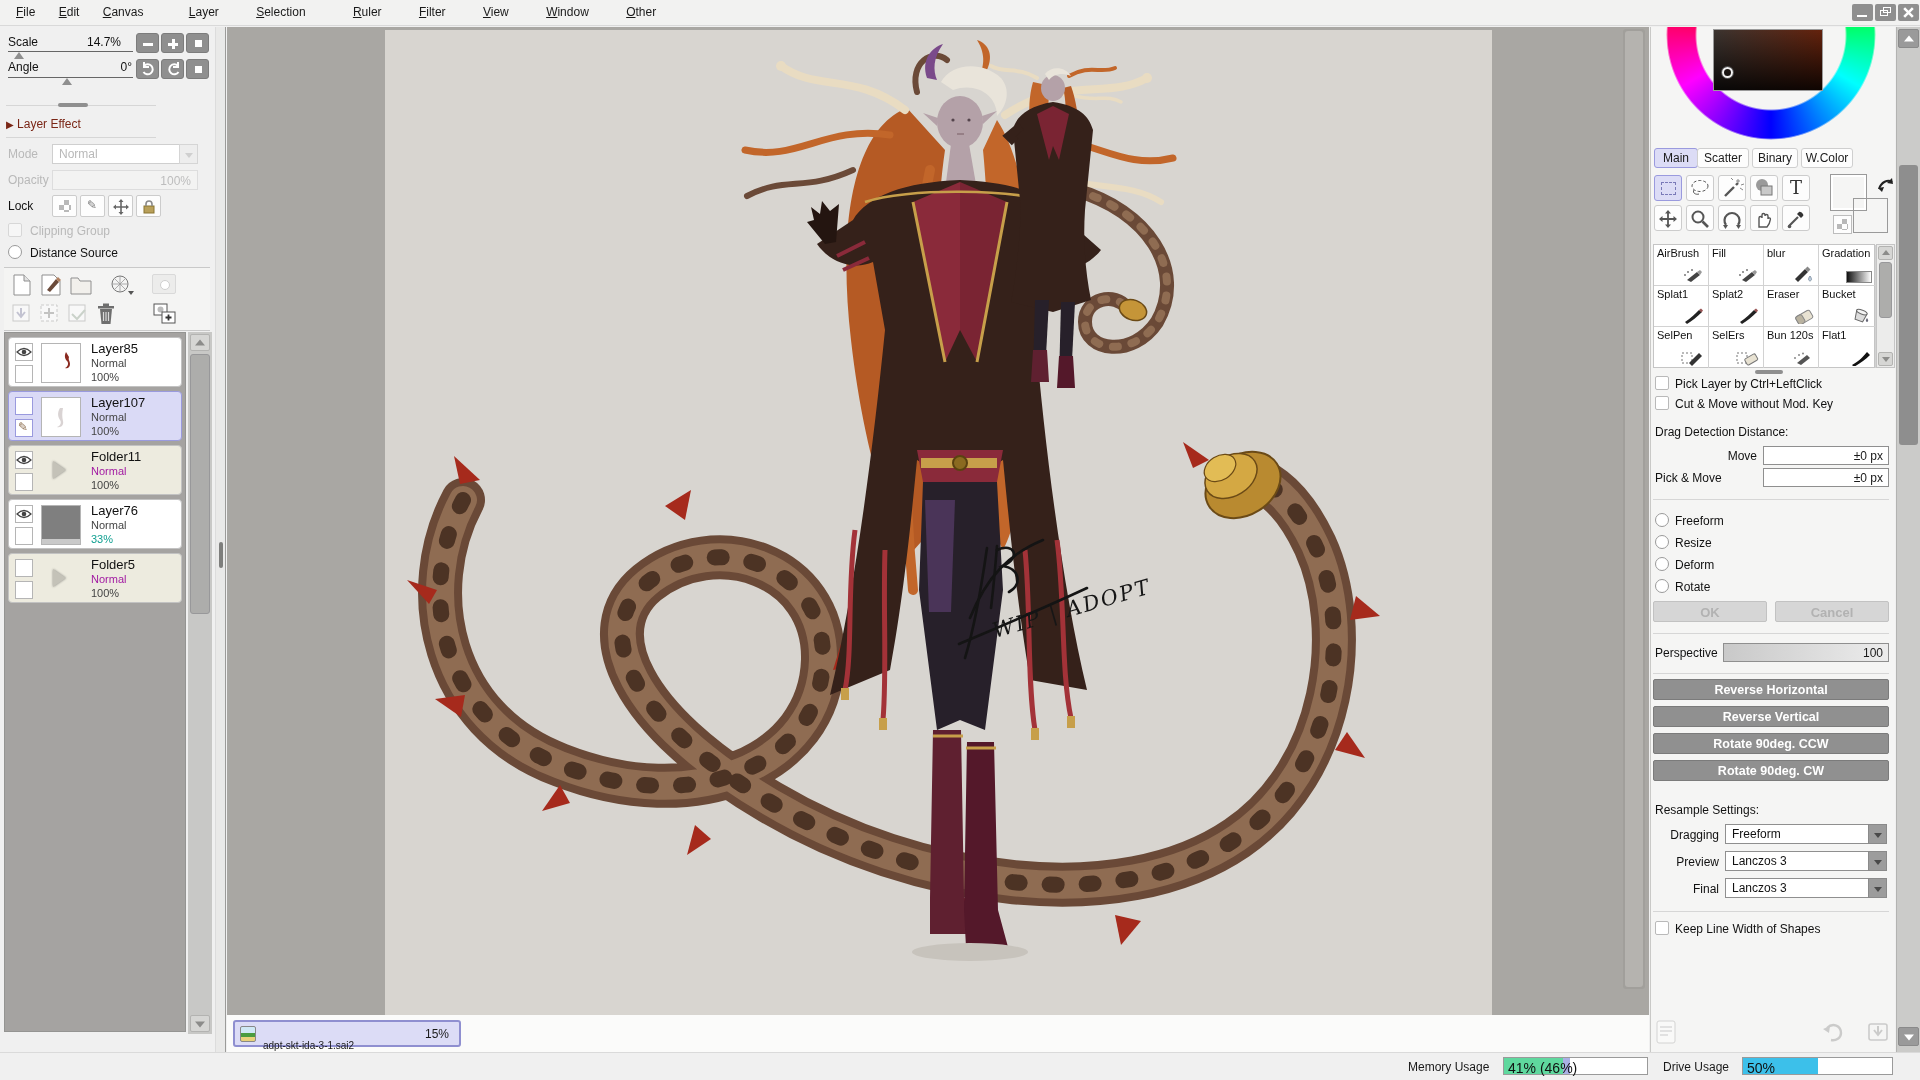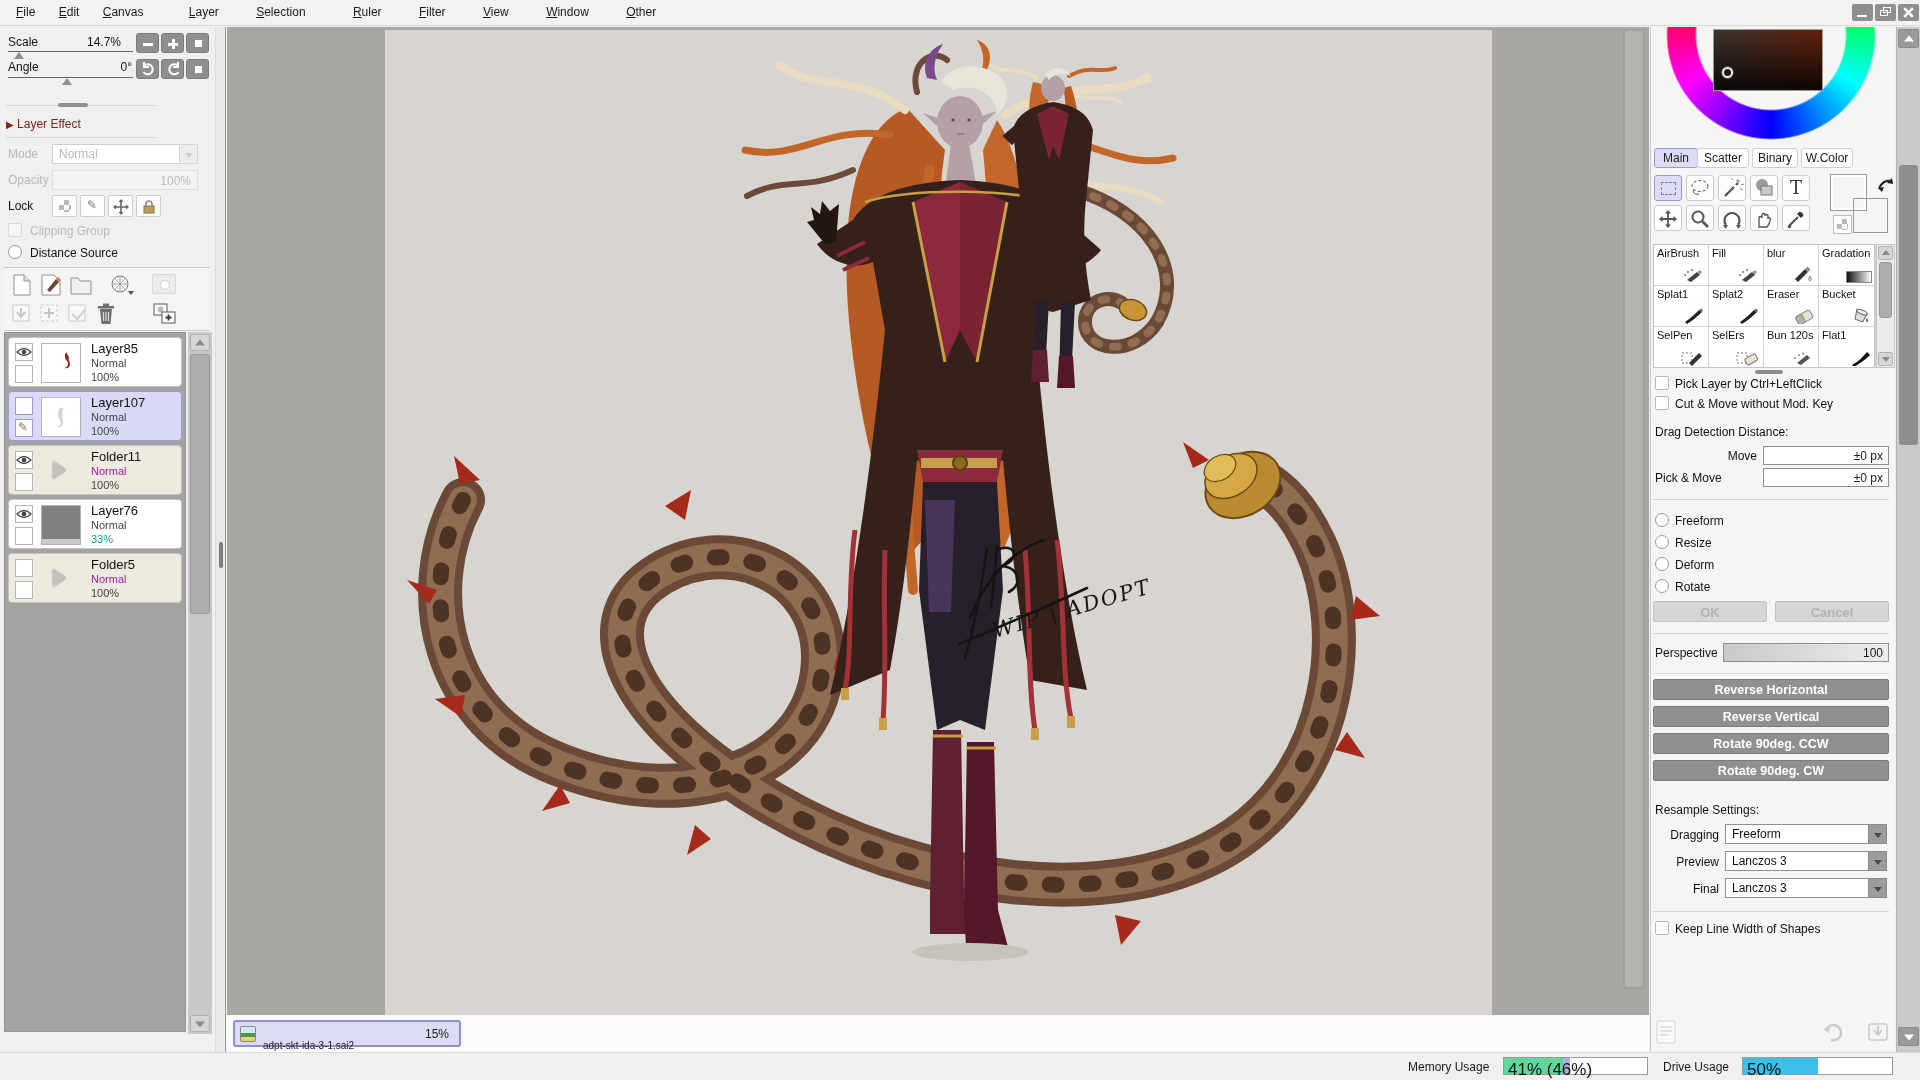--- a/index.html
+++ b/index.html
@@ -72,21 +72,21 @@
 
   
   #tabbar { left:227px; top:1015px; width:1422px; height:37px; background:#fbfbfa; }
   #doctab { position:absolute; left:6px; top:5px; width:228px; height:27px; background:#dcdcf6; border:2px solid #8f8fd0; border-radius:3px; }
   #doctab .fileicon { position:absolute; left:5px; top:4px; width:16px; height:16px; border:1px solid #888; background:linear-gradient(to bottom, #cfe8f5 0 40%, #4a9c3f 40% 75%, #e8d27a 75%); border-radius:2px; }
   #doctab .fname { position:absolute; left:28px; top:5px; font-size:10px;margin-top:13px; }
   #doctab .fzoom { position:absolute; right:10px; top:5px; font-size:12px; }
   #statusbar { left:0; top:1052px; width:1920px; height:28px; background:#f0f0f0; border-top:1px solid #dadada; }
   .meter { position:absolute; top:4px; height:18px; background:#fff; border:1px solid #9a9a9a; }
   .meter .fill { position:absolute; left:0; top:0; bottom:0; }
-  .meter .txt { position:absolute; left:4px; top:2px; font-size:17px; color:#111; white-space:nowrap; }
+  .meter .txt { position:absolute; left:4px; top:2px; font-size:14px; color:#111; white-space:nowrap; }
 
   
   #rightpanel { left:1650px; top:27px; width:245px; height:1053px; background:#f5f5f4; border-left:1px solid #c9c9c7; }
   #wheel-clip { position:absolute; left:0; top:0; width:245px; height:122px; overflow:hidden; }
   #hue-ring { position:absolute; left:15px; top:-97px; width:210px; height:210px; border-radius:50%;
     background:conic-gradient(#ffff00 0deg, #00ff00 60deg, #00ffff 120deg, #0000ff 180deg, #ff00ff 240deg, #ff0000 300deg, #ffff00 360deg);
     -webkit-mask:radial-gradient(circle, transparent 74px, #000 76px 103px, transparent 105px);
     mask:radial-gradient(circle, transparent 74px, #000 76px 103px, transparent 105px); }
   #sv-square { position:absolute; left:62px; top:2px; width:110px; height:62px; border:1px solid #9a9a9a;
     background:linear-gradient(to bottom, rgba(0,0,0,0) 0%, rgba(0,0,0,0.85) 100%), linear-gradient(to right, #3b3430, #64220c); }

